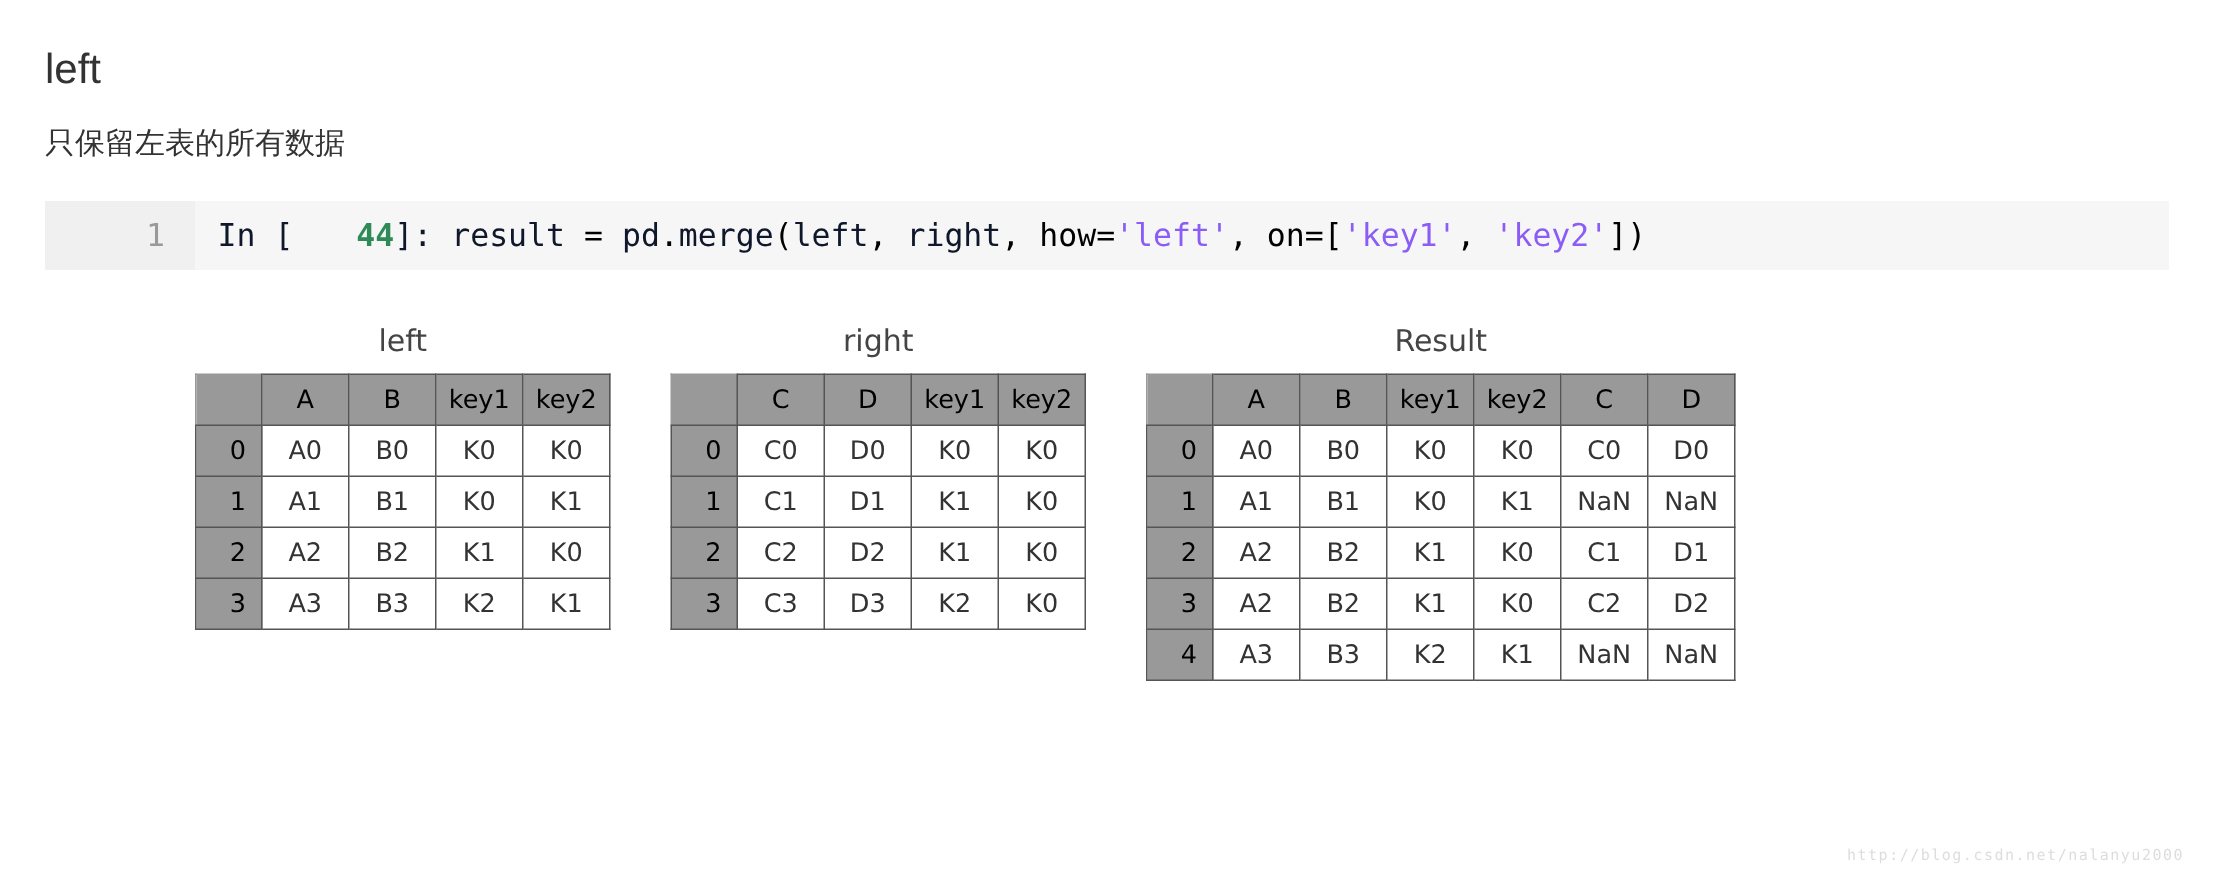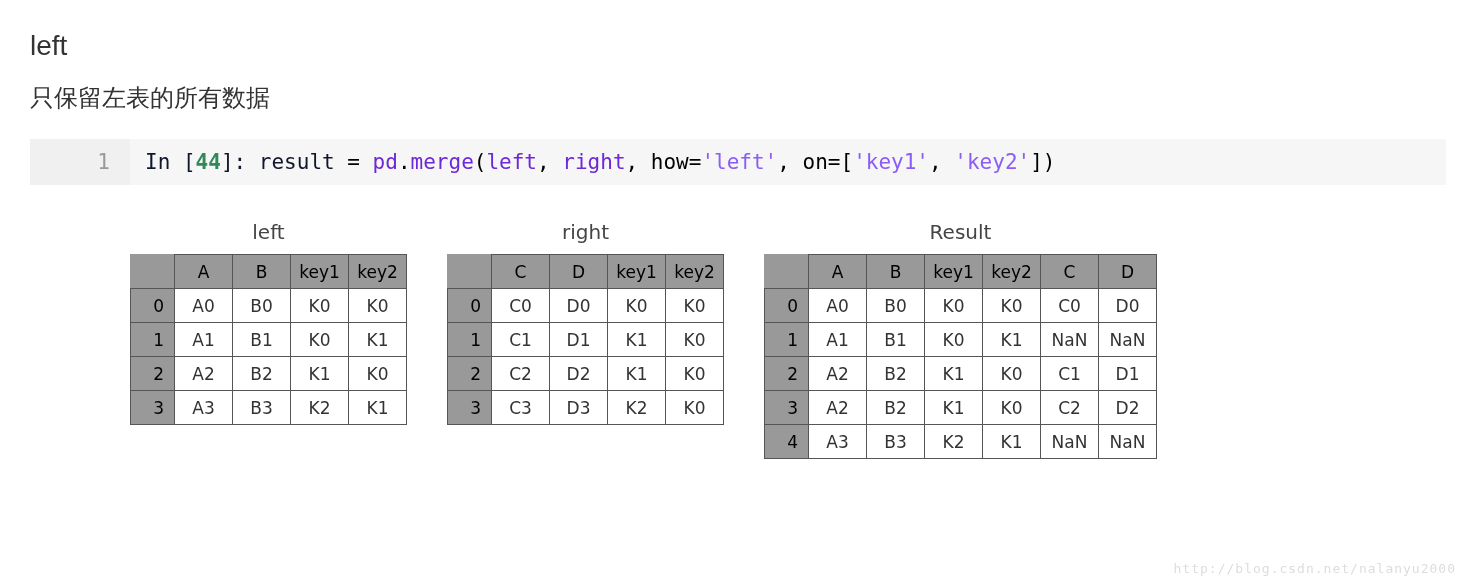--- a/index.html
+++ b/index.html
@@ -11,21 +11,21 @@
     color: #333;
     width: 1476px;
   }
   h2.heading {
     font-size: 28px;
     font-weight: 400;
     margin: 10px 0 20px 0;
     color: #333;
   }
   p.desc {
-    font-size: 24px;
+    font-size: 20px;
     margin: 20px 0 25px 0;
     color: #333;
   }
   .code-block {
     background: #f6f6f6;
     padding: 0;
     display: flex;
     align-items: center;
     font-family: "Consolas", "Monaco", monospace;
     font-size: 21px;
@@ -38,22 +38,22 @@
     color: #999;
     background: #f0f0f0;
     line-height: 2.2;
   }
   .code-line {
     padding: 0 15px;
     line-height: 2.2;
     white-space: pre;
   }
   .code-line .kw-in { color: #0f172a; }
-  .code-line .num { color: #2E8B57; font-weight: bold; }
-  .code-line .ident { color: #6d28d9; }
+  .code-line .num { color: #2E8B57; font-weight: bold; margin-left: 42px; }
+  .code-line .ident { color: #0f172a; }
   .code-line .str { color: #8b5cf6; }
   .code-line .op { color: #000; }
 
   .tables-wrap {
     display: flex;
     gap: 40px;
     padding-left: 100px;
     align-items: flex-start;
   }
   .tbl-group {
@@ -95,21 +95,21 @@
     background: #999;
     border-left: 1px solid #999;
     border-top: 1px solid #999;
     min-width: 44px;
   }
   .watermark {
     position: fixed;
     bottom: 8px;
     right: 20px;
     font-family: monospace;
-    font-size: 13px;
+    font-size: 10px;
     color: #ddd;
     letter-spacing: 1px;
   }
 </style>
 </head>
 <body>
 
 <h2 class="heading">left</h2>
 
 <p class="desc">只保留左表的所有数据</p>

